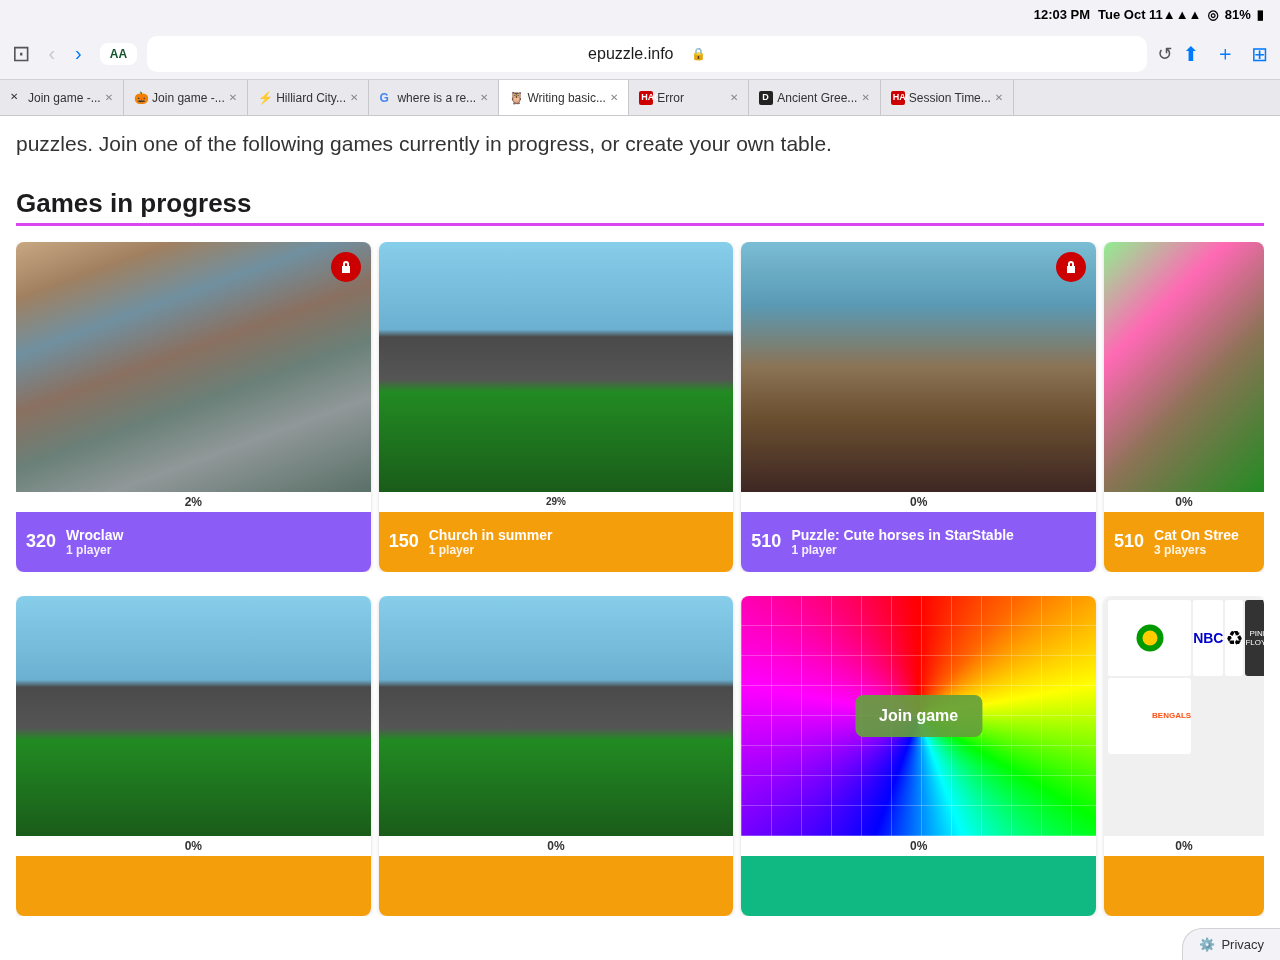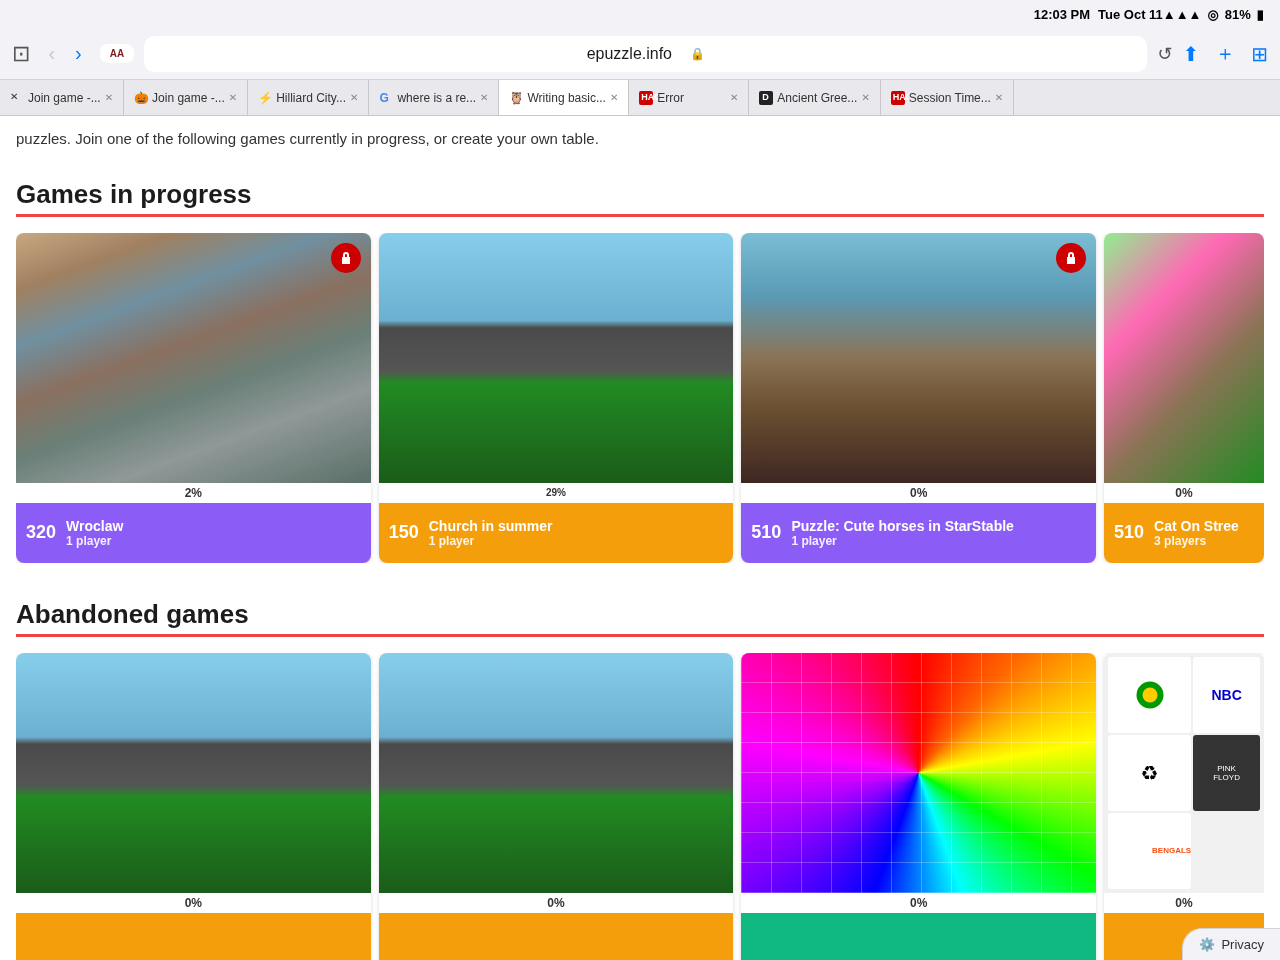--- a/index.html
+++ b/index.html
@@ -15,21 +15,21 @@
 
     
     .browser-chrome {
       background: #f2f2f7; border-bottom: 1px solid #d1d1d6;
       padding: 6px 12px; display: flex; align-items: center; gap: 10px; height: 52px;
     }
     .sidebar-btn { font-size: 22px; color: #555; background: none; border: none; cursor: pointer; }
     .nav-btns { display: flex; gap: 4px; }
     .nav-btn { background: none; border: none; font-size: 20px; color: #007aff; cursor: pointer; padding: 4px 8px; }
     .nav-btn.disabled { color: #c7c7cc; }
-    .aa-btn { background: none; border: none; font-size: 10px; font-weight: 600; color: #7f1d1d; padding: 4px 10px; background: #fff; border-radius: 8px; }
+    .aa-btn { background: none; border: none; font-size: 12px; font-weight: 600; color: #14532d; padding: 4px 10px; background: #fff; border-radius: 8px; }
     .url-bar {
       flex: 1; background: #fff; border-radius: 10px; height: 36px;
       display: flex; align-items: center; justify-content: center; gap: 18px;
       font-size: 16px; color: #1c1c1e; border: none; cursor: pointer;
     }
     .url-lock { font-size: 12px; color: #555; }
     .refresh-btn { background: none; border: none; font-size: 18px; color: #555; cursor: pointer; }
     .toolbar-right { display: flex; gap: 16px; align-items: center; }
     .toolbar-icon { font-size: 20px; color: #007aff; background: none; border: none; cursor: pointer; }
 
@@ -52,25 +52,25 @@
     .tab-favicon-x { font-size: 10px; }
     .tab-favicon-bolt { color: #7c3aed; font-size: 12px; }
     .tab-favicon-g { color: #4285f4; font-weight: 700; font-size: 12px; }
     .tab-favicon-duolingo { color: #58cc02; font-size: 12px; }
     .tab-favicon-hac { background: #c00; color: #fff; font-size: 9px; font-weight: 700; padding: 1px 2px; border-radius: 2px; }
     .tab-favicon-d { background: #222; color: #fff; font-size: 9px; font-weight: 700; padding: 1px 3px; border-radius: 2px; }
 
     
     .main-content { padding: 0 16px 16px; overflow-y: auto; height: calc(960px - 28px - 52px - 36px); background: #fff; }
 
-    .intro-text { font-size: 15px; color: #333; padding: 12px 0 16px; line-height: 1.5; }
+    .intro-text { font-size: 21px; color: #333; padding: 12px 0 16px; line-height: 1.5; }
 
     .section-title {
       font-size: 26px; font-weight: 700; color: #1c1c1e; padding: 12px 0 4px;
-      border-bottom: 3px solid #ef4444; margin-bottom: 16px;
+      border-bottom: 3px solid #d946ef; margin-bottom: 16px;
     }
 
     .games-grid { display: flex; gap: 8px; margin-bottom: 24px; overflow: hidden; }
     .game-card {
       flex: 1; border-radius: 8px; overflow: hidden; position: relative; min-width: 0;
       cursor: pointer; box-shadow: 0 1px 4px rgba(0,0,0,0.15);
     }
 
     .card-footer {
       display: flex; align-items: center; padding: 8px 10px; color: #fff; font-weight: 600;
@@ -259,21 +259,20 @@
         <span class="card-number">510</span>
         <div class="card-info">
           <span class="card-title">Cat On Stree</span>
           <span class="card-players">3 players</span>
         </div>
       </div>
     </div>
 
   </div>
 
-  <h2 class="section-title">Abandoned games</h2>
 
 
   <div class="games-grid">
 
     <div class="game-card">
       <div style="width:100%;height:240px;background:linear-gradient(180deg,#87CEEB 0%,#6BB0D0 35%,#4a4a4a 38%,#555 55%,#228B22 60%,#1a5c1a 100%);position:relative;">
       </div>
       <div style="background:rgba(255,255,255,0.5);height:20px;display:flex;align-items:center;justify-content:center;font-size:12px;font-weight:600;color:#333;">0%</div>
       <div class="card-footer orange">
         
@@ -289,30 +288,31 @@
         
         
       </div>
     </div>
 
     <div class="game-card">
       <div style="width:100%;height:240px;position:relative;overflow:hidden;">
         <div style="width:100%;height:100%;background:conic-gradient(at 50% 50%, #ff0000 0deg, #ff6600 40deg, #ffff00 80deg, #00ff00 120deg, #00ffff 160deg, #0000ff 200deg, #ff00ff 280deg, #ff0000 360deg);"></div>
 
         <div style="position:absolute;top:0;left:0;right:0;bottom:0;background-image:repeating-linear-gradient(0deg,rgba(255,255,255,0.25) 0,rgba(255,255,255,0.25) 1px,transparent 1px,transparent 30px),repeating-linear-gradient(90deg,rgba(255,255,255,0.25) 0,rgba(255,255,255,0.25) 1px,transparent 1px,transparent 30px);"></div>
+        <div class="join-game-overlay">Join game</div>
       </div>
       <div style="background:rgba(255,255,255,0.5);height:20px;display:flex;align-items:center;justify-content:center;font-size:12px;font-weight:600;color:#333;">0%</div>
       <div class="card-footer green">
         
         
       </div>
     </div>
 
     <div class="game-card" style="max-width:160px;">
-      <div style="width:100%;height:240px;background:#f0f0f0;display:grid;grid-template-columns:1fr 1fr;grid-template-rows:1fr 1fr 1fr;gap:2px;padding:4px;position:relative;">
+      <div style="width:100%;height:240px;background:#f0f0f0;display:grid;grid-template-columns:1fr 1fr 1fr 1fr;grid-template-rows:1fr 1fr 1fr;gap:2px;padding:4px;position:relative;">
         <div style="background:#fff;display:flex;align-items:center;justify-content:center;border-radius:3px;">
           <svg width="30" height="30" viewBox="0 0 40 40">
               <circle cx="20" cy="20" r="18" fill="#009900"></circle>
               <circle cx="20" cy="20" r="10" fill="#ffcc00"></circle>
             </svg>
         </div>
         <div style="background:#fff;display:flex;align-items:center;justify-content:center;border-radius:3px;">
           <span style="font-weight:900;font-size:14px;color:#0000cc;">NBC</span>
         </div>
         <div style="background:#fff;display:flex;align-items:center;justify-content:center;border-radius:3px;">

